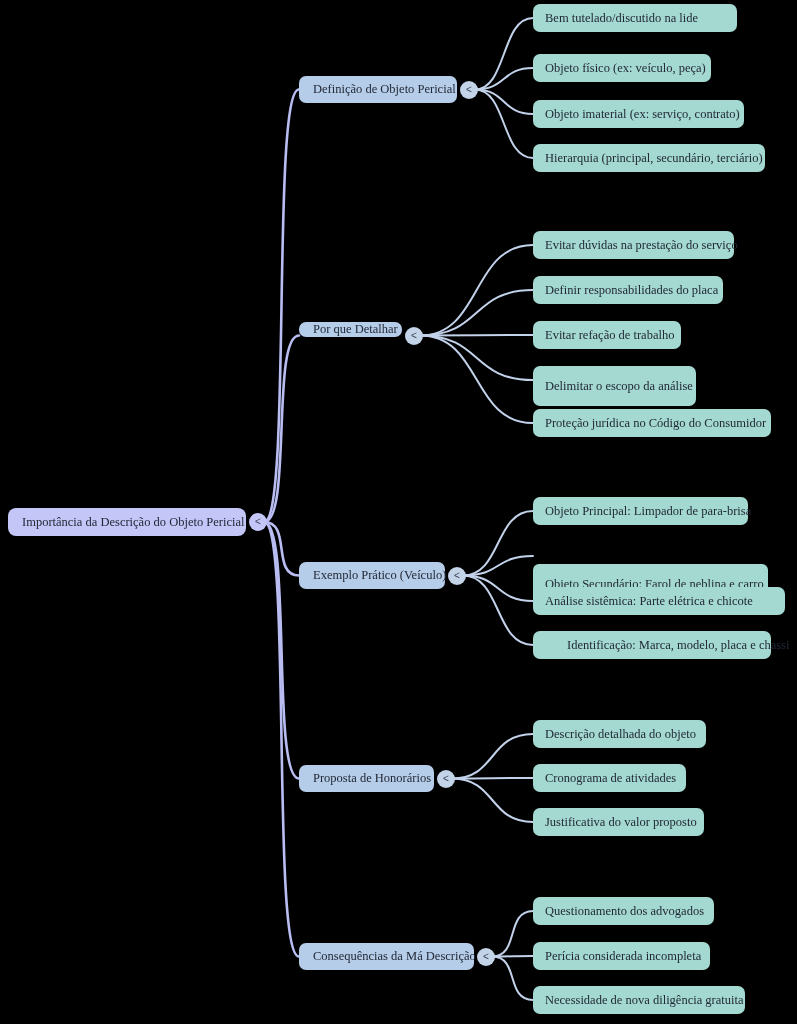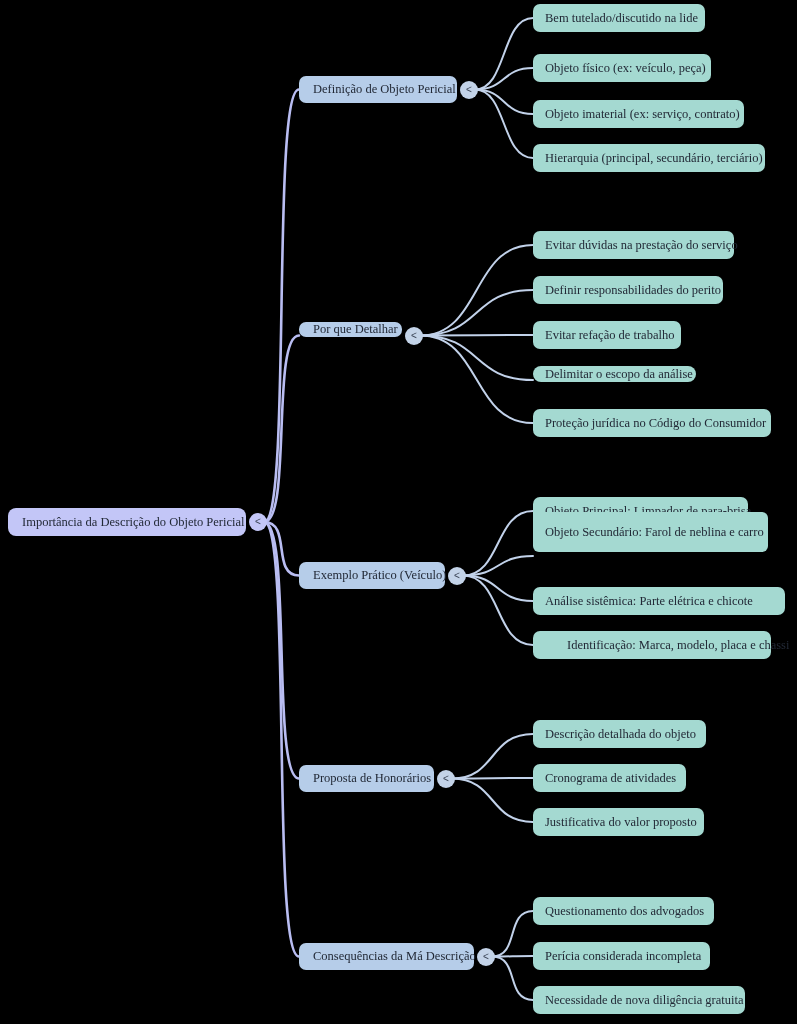--- a/index.html
+++ b/index.html
@@ -103,21 +103,21 @@
       </div>
       <div class="toggle toggle-root" style="left: 249px; top: 513px;">
         <span>&lt;</span>
       </div>
       <div class="node node-branch" style="left: 299px; top: 76px; width: 158px; height: 27px;">
         <span>Definição de Objeto Pericial</span>
       </div>
       <div class="toggle" style="left: 460px; top: 80.5px;">
         <span>&lt;</span>
       </div>
-      <div class="node node-leaf" style="left: 533px; top: 4px; width: 172px; height: 28px;">
+      <div class="node node-leaf" style="left: 533px; top: 4px; width: 204px; height: 28px;">
         <span>Bem tutelado/discutido na lide</span>
       </div>
       <div class="node node-leaf" style="left: 533px; top: 54px; width: 178px; height: 28px;">
         <span>Objeto físico (ex: veículo, peça)</span>
       </div>
       <div class="node node-leaf" style="left: 533px; top: 100px; width: 211px; height: 28px;">
         <span>Objeto imaterial (ex: serviço, contrato)</span>
       </div>
       <div class="node node-leaf" style="left: 533px; top: 144px; width: 232px; height: 28px;">
         <span>Hierarquia (principal, secundário, terciário)</span>
@@ -125,41 +125,41 @@
       <div class="node node-branch" style="left: 299px; top: 322px; width: 103px; height: 15px;">
         <span>Por que Detalhar</span>
       </div>
       <div class="toggle" style="left: 405px; top: 326.5px;">
         <span>&lt;</span>
       </div>
       <div class="node node-leaf" style="left: 533px; top: 231px; width: 201px; height: 28px;">
         <span>Evitar dúvidas na prestação do serviço</span>
       </div>
       <div class="node node-leaf" style="left: 533px; top: 276px; width: 190px; height: 28px;">
-        <span>Definir responsabilidades do perito</span>
+        <span>Definir responsabilidades do placa</span>
       </div>
       <div class="node node-leaf" style="left: 533px; top: 321px; width: 148px; height: 28px;">
         <span>Evitar refação de trabalho</span>
       </div>
-      <div class="node node-leaf" style="left: 533px; top: 366px; width: 163px; height: 16px; border-radius: 8px;">
+      <div class="node node-leaf" style="left: 533px; top: 366px; width: 163px; height: 40px;">
         <span>Delimitar o escopo da análise</span>
       </div>
       <div class="node node-leaf" style="left: 533px; top: 409px; width: 238px; height: 28px;">
         <span>Proteção jurídica no Código do Consumidor</span>
       </div>
       <div class="node node-branch" style="left: 299px; top: 562px; width: 146px; height: 27px;">
         <span>Exemplo Prático (Veículo)</span>
       </div>
       <div class="toggle" style="left: 448px; top: 566.5px;">
         <span>&lt;</span>
       </div>
       <div class="node node-leaf" style="left: 533px; top: 497px; width: 215px; height: 28px;">
         <span>Objeto Principal: Limpador de para-brisa</span>
       </div>
-      <div class="node node-leaf" style="left: 533px; top: 512px; width: 235px; height: 40px; border-radius: 6px;">
+      <div class="node node-leaf" style="left: 533px; top: 564px; width: 235px; height: 40px; border-radius: 6px;">
         <span>Objeto Secundário: Farol de neblina e carro</span>
       </div>
       <div class="node node-leaf" style="left: 533px; top: 587px; width: 252px; height: 28px;">
         <span>Análise sistêmica: Parte elétrica e chicote</span>
       </div>
       <div class="node node-leaf" style="left: 533px; top: 631px; width: 238px; height: 28px; padding-left: 34px;">
         <span>Identificação: Marca, modelo, placa e chassi</span>
       </div>
       <div class="node node-branch" style="left: 299px; top: 765px; width: 135px; height: 27px;">
         <span>Proposta de Honorários</span>

